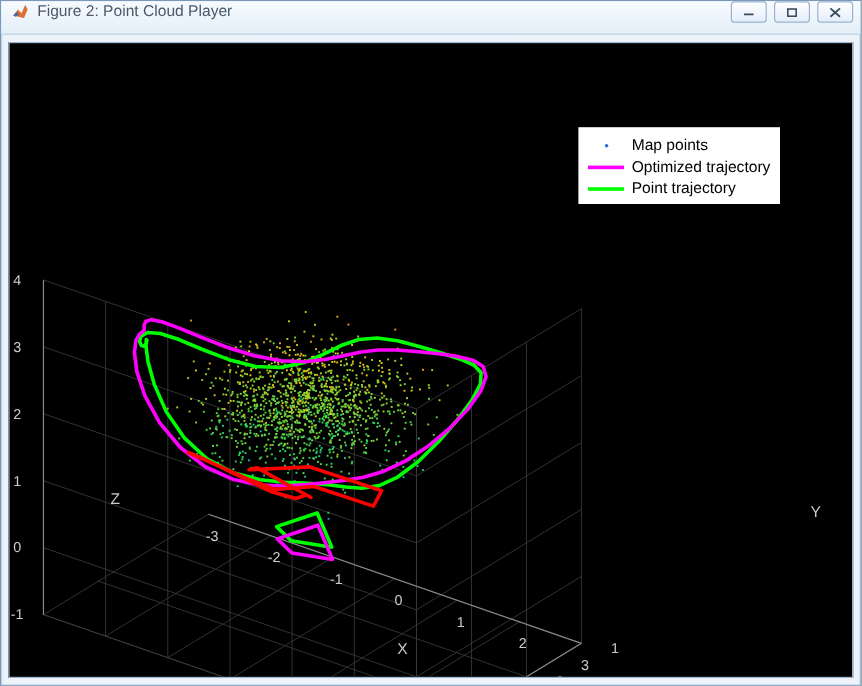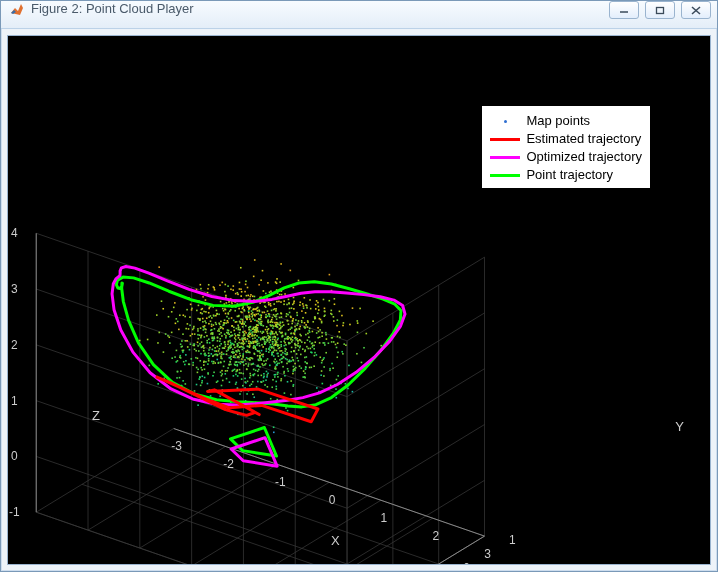--- a/index.html
+++ b/index.html
@@ -1563,26 +1563,20 @@
 
     <div class="legend">
       <div class="legend-row">
         <span class="legend-swatch">
             <span class="legend-dot" style="background:#2f6fd1"></span>
           </span>
         <span>Map points</span>
       </div>
       <div class="legend-row">
         <span class="legend-swatch">
-            <span class="legend-line" style="background:#ff0000"></span>
-          </span>
-        <span>Estimated trajectory</span>
-      </div>
-      <div class="legend-row">
-        <span class="legend-swatch">
             <span class="legend-line" style="background:#ff00ff"></span>
           </span>
         <span>Optimized trajectory</span>
       </div>
       <div class="legend-row">
         <span class="legend-swatch">
             <span class="legend-line" style="background:#00ff00"></span>
           </span>
         <span>Point trajectory</span>
       </div>

